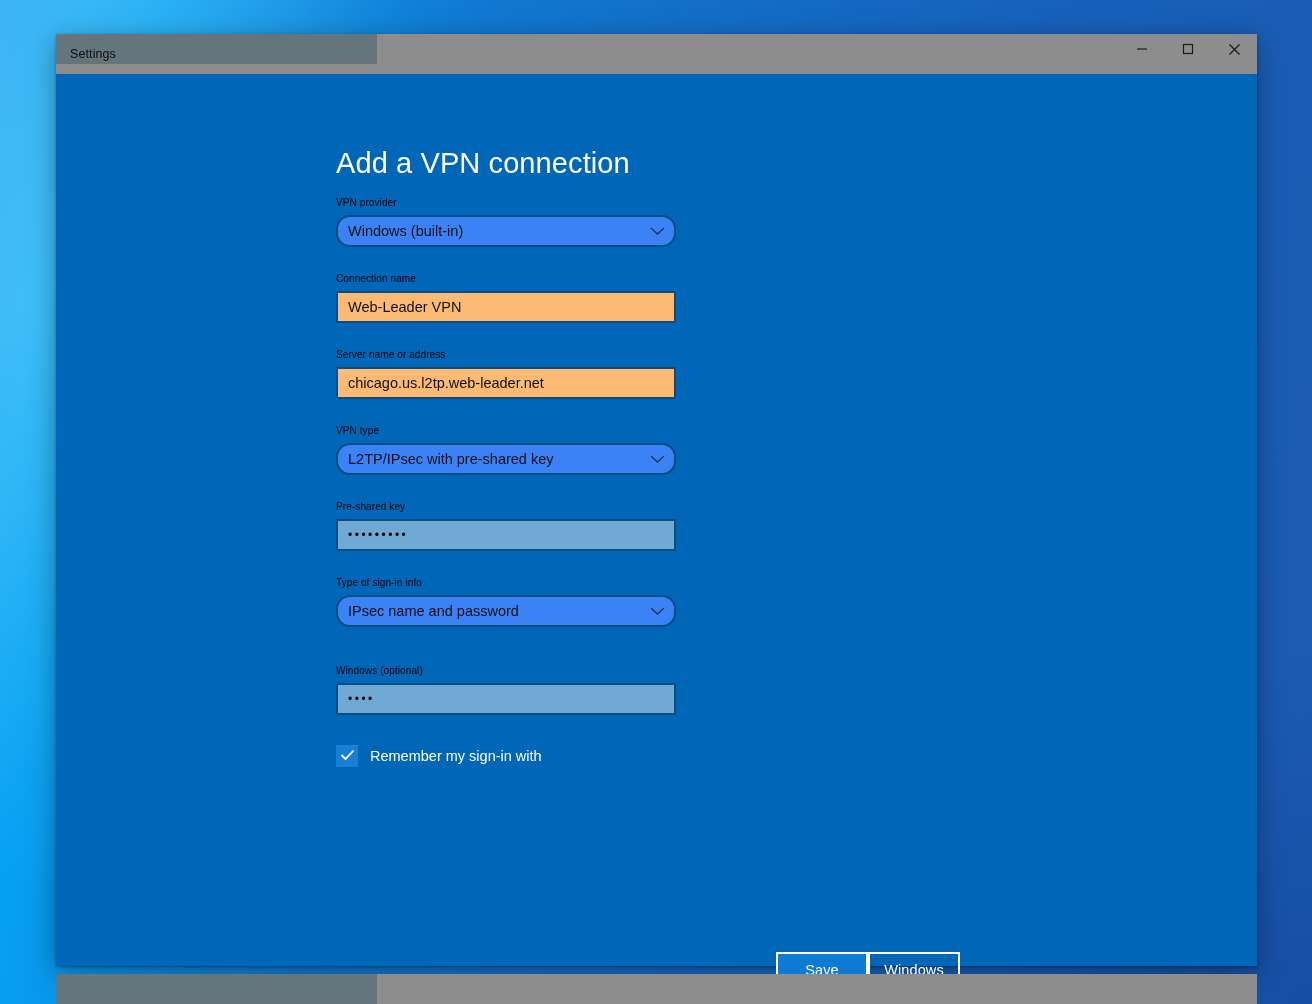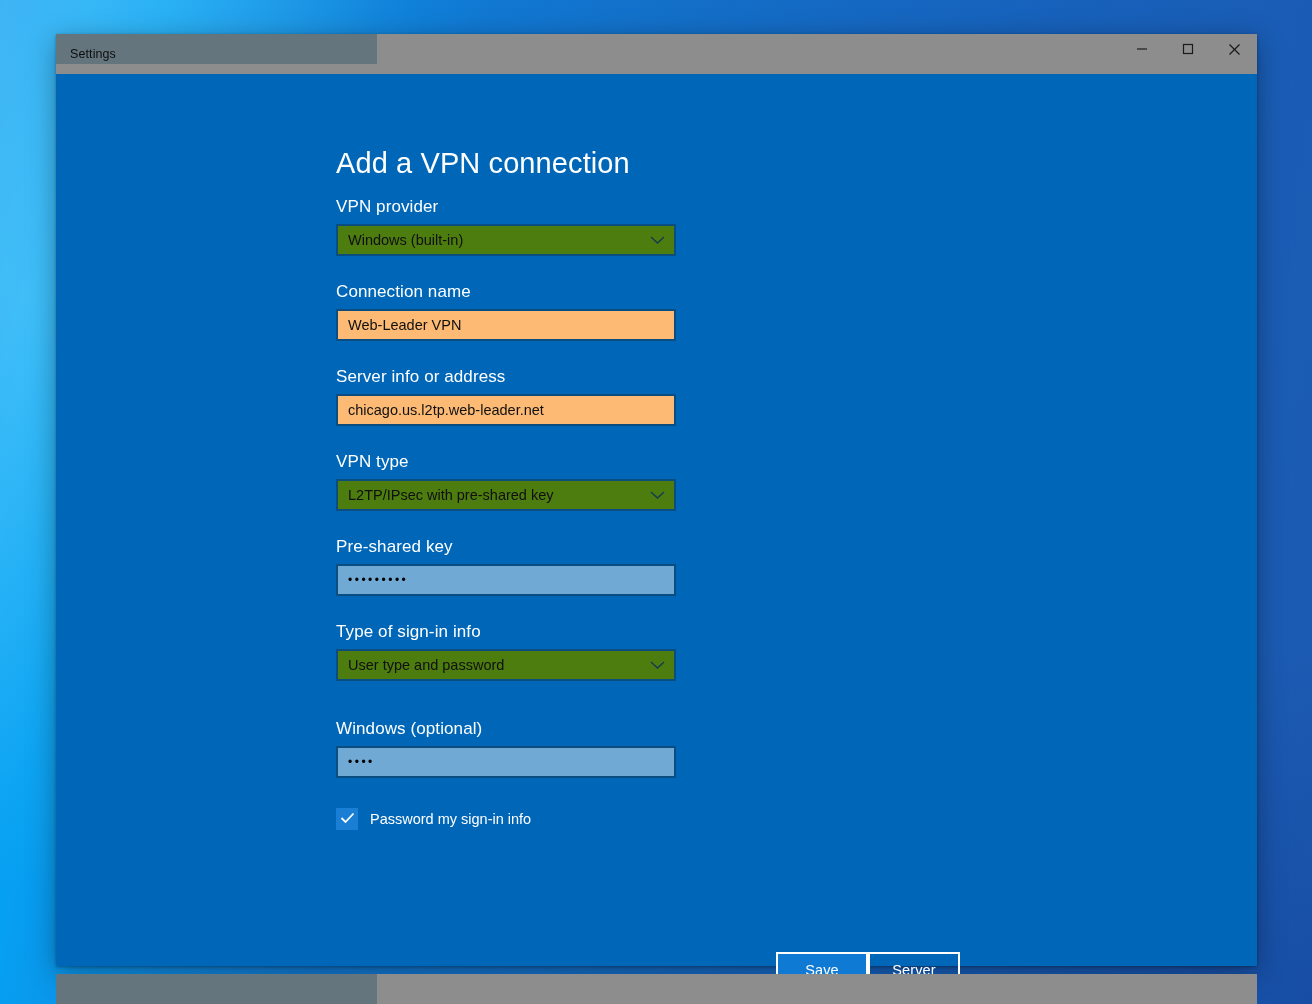--- a/index.html
+++ b/index.html
@@ -111,42 +111,43 @@
 
   .form {
     position: absolute;
     left: 280px;
     top: 95px;
     width: 340px;
   }
 
   .field { margin-bottom: 14px; }
   .field-label {
-    font-size: 17px;
-    color: #ffffff;
+    font-size: 10px;
+    color: #000000;
     margin-bottom: 7px;
     letter-spacing: 0.1px;
   }
 
   .control {
     position: relative;
     box-sizing: border-box;
     width: 340px;
     height: 32px;
     border: 2px solid #0a4d81;
     display: flex;
     align-items: center;
     font-size: 14.5px;
     color: #101010;
     padding: 0 10px;
   }
   .control.select {
-    background: #4d7c0f;
+    background: #3b82f6;
     cursor: pointer;
     padding-right: 34px;
+    border-radius: 14px;
   }
   .control.text-input {
     background: #fdba74;
   }
   .control.text-input-alt {
     background: #6fa9d4;
   }
   .control .value {
     white-space: nowrap;
     overflow: hidden;
@@ -291,21 +292,21 @@
       <div class="field">
         <div class="field-label">Connection name</div>
         <div class="control text-input">
           <span class="value">Web-Leader VPN</span>
         </div>
       </div>
 
       <div class="spacer-lg"></div>
 
       <div class="field">
-        <div class="field-label">Server info or address</div>
+        <div class="field-label">Server name or address</div>
         <div class="control text-input">
           <span class="value">chicago.us.l2tp.web-leader.net</span>
         </div>
       </div>
 
       <div class="spacer-lg"></div>
 
       <div class="field">
         <div class="field-label">VPN type</div>
         <div class="control select">
@@ -325,21 +326,21 @@
         <div class="control text-input-alt">
           <span class="value dots">•••••••••</span>
         </div>
       </div>
 
       <div class="spacer-lg"></div>
 
       <div class="field">
         <div class="field-label">Type of sign-in info</div>
         <div class="control select">
-          <span class="value">User type and password</span>
+          <span class="value">IPsec name and password</span>
           <span class="chevron">
             <svg width="15" height="9" viewBox="0 0 15 9">
                 <polyline points="1,1.5 7.5,7.5 14,1.5" fill="none" stroke="#123a52" stroke-width="1.3"></polyline>
               </svg>
           </span>
         </div>
       </div>
 
       <div class="spacer-lg"></div>
 
@@ -354,28 +355,28 @@
       </div>
 
       <div class="checkbox-row">
         <div class="checkbox">
           <span>
             <svg width="15" height="12" viewBox="0 0 15 12">
                 <polyline points="1.5,6 5.5,10 13.5,1.5" fill="none" stroke="#ffffff" stroke-width="1.8"></polyline>
               </svg>
           </span>
         </div>
-        <div class="checkbox-label">Password my sign-in info</div>
+        <div class="checkbox-label">Remember my sign-in with</div>
       </div>
 
     </div>
 
     <div class="buttons">
       <button class="btn primary">Save</button>
-      <button class="btn">Server</button>
+      <button class="btn">Windows</button>
     </div>
 
   </div>
 
   <div class="bottombar">
     <div class="bottombar-left"></div>
   </div>
 
 </div>
 

